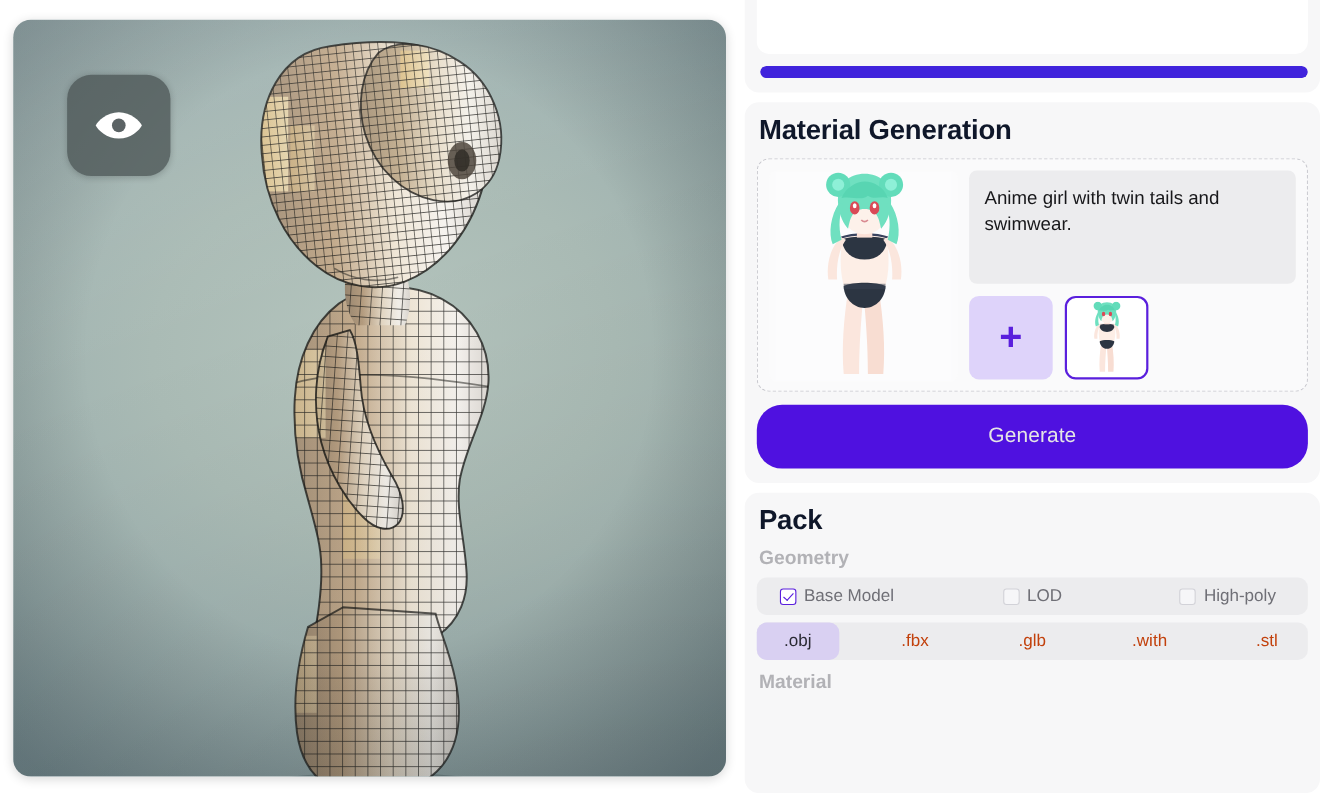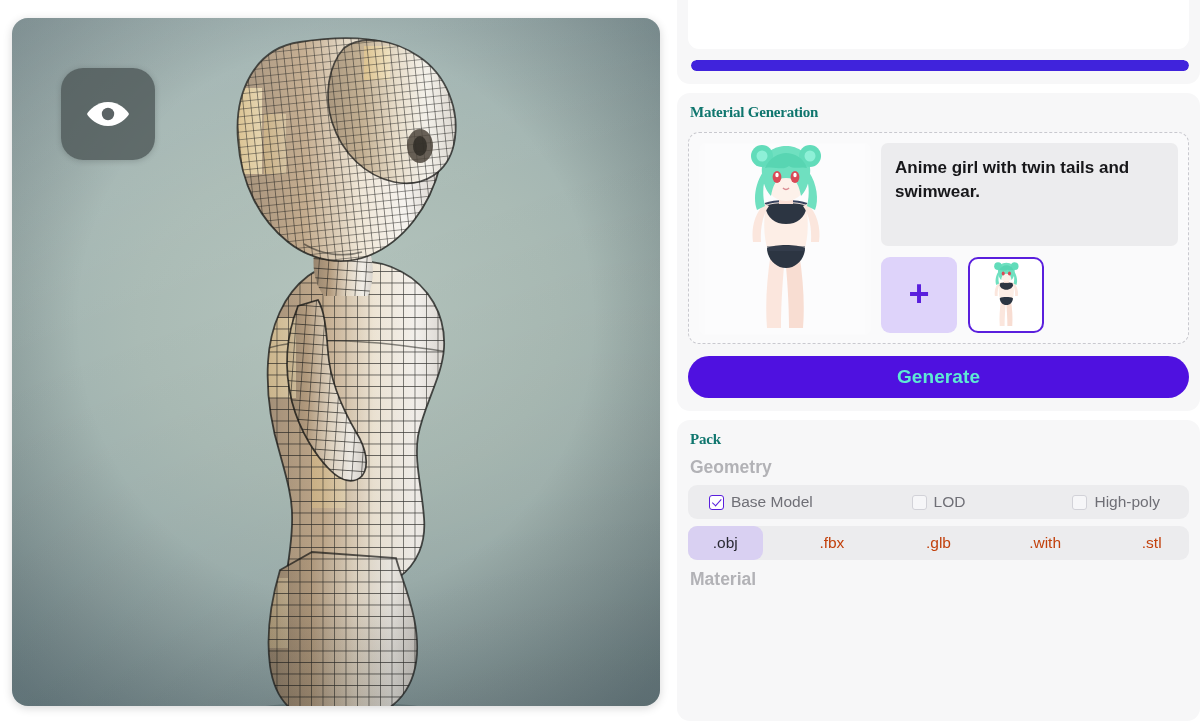--- a/index.html
+++ b/index.html
@@ -97,26 +97,25 @@
     height: 100%;
     background: #4023dc;
     border-radius: 6px;
   }
 
   
   .card-matgen {
     padding: 11px 11px 13px 11px;
   }
   .section-title {
-    font-size: 15px;
+    font-size: 25px;
     font-weight: bold;
-    color: #0f766e;
+    color: #0f172a;
     letter-spacing: -0.2px;
     padding: 0 0 0 2px;
-    font-family: Liberation Serif, serif;
   }
   .dashed-box {
     margin-top: 11px;
     border: 1.6px dashed #c9c9cf;
     border-radius: 11px;
     background: #fafafb;
     padding: 10px;
     display: flex;
     gap: 10px;
     height: 212px;
@@ -138,21 +137,20 @@
   }
   .prompt-box {
     background: #ececee;
     border-radius: 7px;
     height: 105px;
     padding: 13px 14px;
     font-size: 17px;
     line-height: 1.42;
     color: #17171a;
     overflow: hidden;
-    font-weight: bold;
   }
   .thumb-row { display: flex; gap: 11px; align-items: center; }
   .add-tile {
     width: 76px; height: 76px;
     border-radius: 9px;
     background: #ded3fa;
     display: flex; align-items: center; justify-content: center;
     cursor: pointer;
     border: none;
   }
@@ -167,29 +165,29 @@
     background: #ffffff;
     display: flex; align-items: center; justify-content: center;
     overflow: hidden;
     cursor: pointer;
   }
 
   
   .btn-primary {
     display: block;
     width: 100%;
-    height: 42px;
+    height: 58px;
     margin-top: 12px;
     border: none;
     border-radius: 23px;
     background: #4f11e0;
-    color: #5eead4;
+    color: #e5e5e5;
     font-family: "Liberation Sans", sans-serif;
     font-size: 19px;
-    font-weight: bold;
+    font-weight: normal;
     cursor: pointer;
     letter-spacing: 0.1px;
   }
 
   
   .card-pack {
     padding: 11px 11px 13px 11px;
     flex: 1 1 auto;
     display: flex;
     flex-direction: column;

